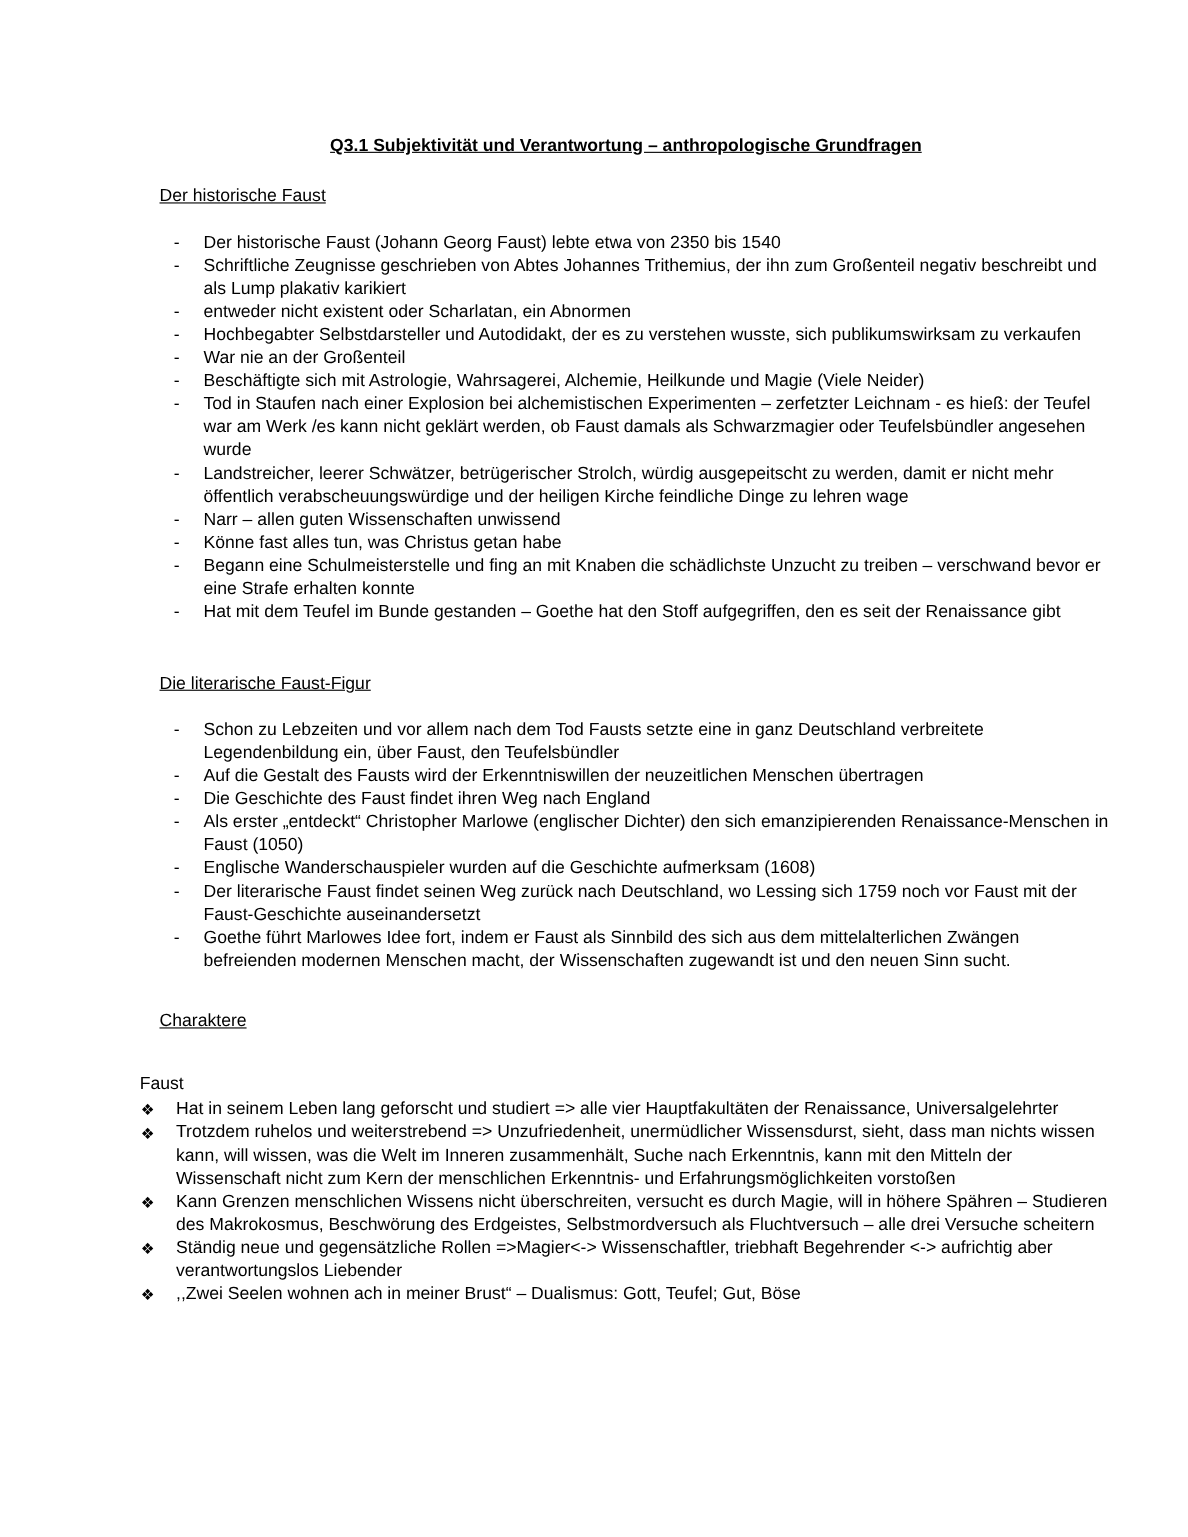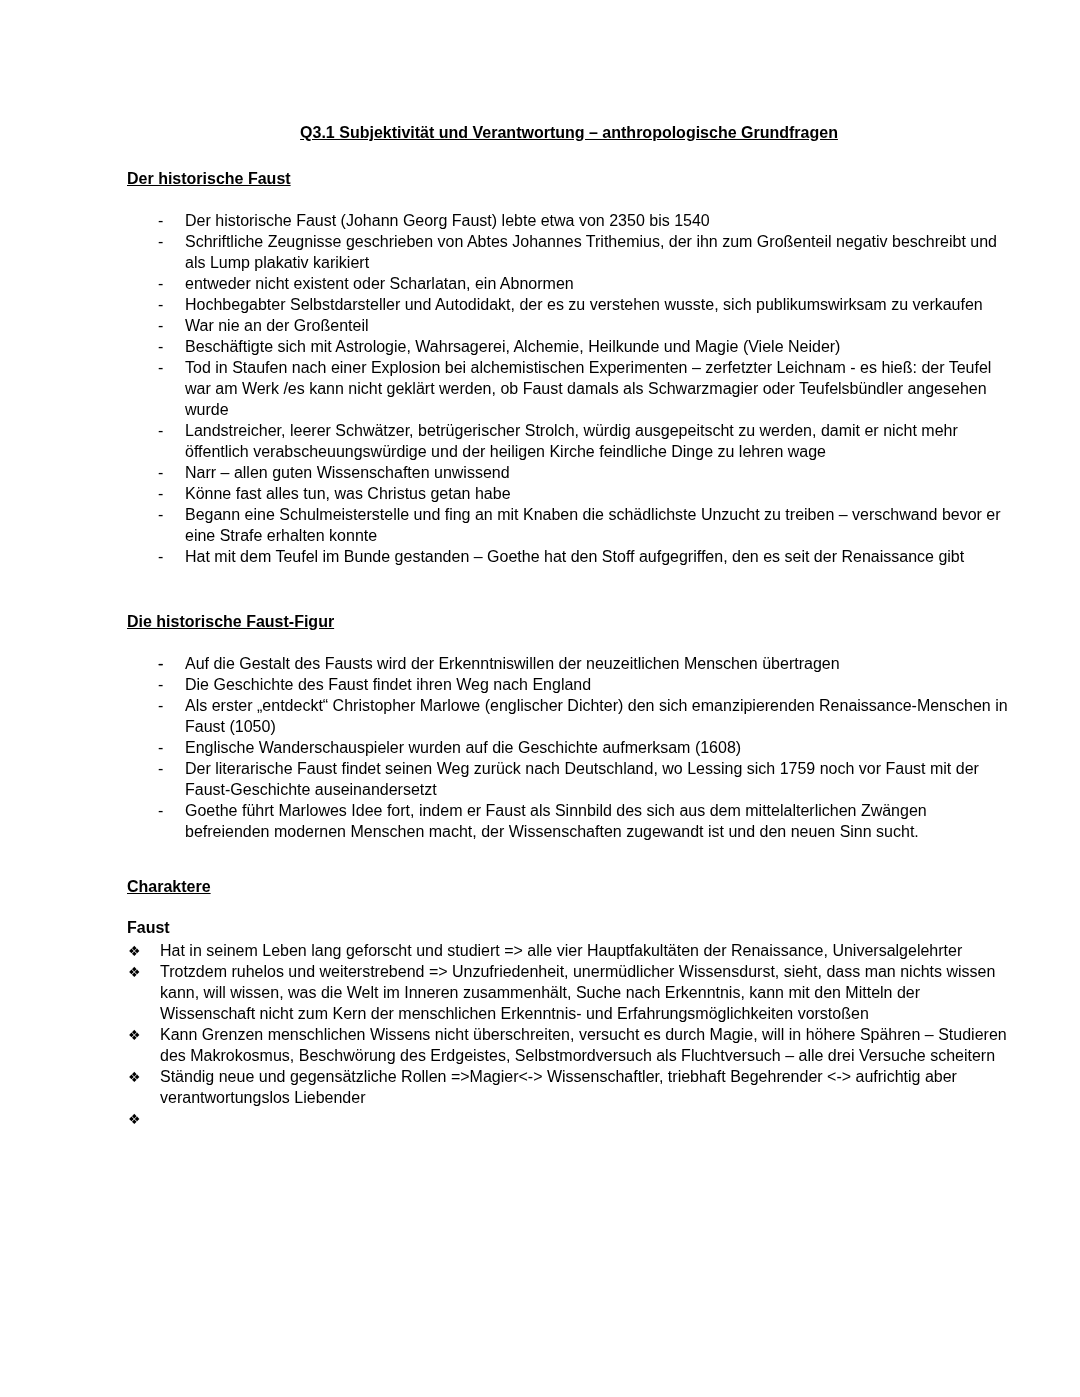--- a/index.html
+++ b/index.html
@@ -26,29 +26,29 @@
     font-size: 16px;
     line-height: 21px;
     font-weight: bold;
     text-decoration: underline;
     text-align: center;
     margin: 0 0 25px 0;
   }
   .heading {
     font-size: 16px;
     line-height: 21px;
-    font-weight: bold;
+    font-weight: normal;
     text-decoration: underline;
-    margin: 0;
+    margin: 18px;
   }
   .subheading {
     font-size: 16px;
     line-height: 21px;
-    font-weight: bold;
-    margin: 20px 0 0 0;
+    font-weight: normal;
+    margin: 36px 0 0 0;
   }
   .sec-2 .heading { margin-top: 44px; }
   .sec-3 .heading { margin-top: 34px; }
 
   ul.doc-list {
     list-style: none;
     margin: 21px 0 0 0;
     padding: 0;
   }
   ul.doc-list li {
@@ -91,37 +91,37 @@
         <li><span class="marker">-</span><span>Tod in Staufen nach einer Explosion bei alchemistischen Experimenten – zerfetzter Leichnam - es hieß: der Teufel war am Werk /es kann nicht geklärt werden, ob Faust damals als Schwarzmagier oder Teufelsbündler angesehen wurde</span></li>
         <li><span class="marker">-</span><span>Landstreicher, leerer Schwätzer, betrügerischer Strolch, würdig ausgepeitscht zu werden, damit er nicht mehr öffentlich verabscheuungswürdige und der heiligen Kirche feindliche Dinge zu lehren wage</span></li>
         <li><span class="marker">-</span><span>Narr – allen guten Wissenschaften unwissend</span></li>
         <li><span class="marker">-</span><span>Könne fast alles tun, was Christus getan habe</span></li>
         <li><span class="marker">-</span><span>Begann eine Schulmeisterstelle und fing an mit Knaben die schädlichste Unzucht zu treiben – verschwand bevor er eine Strafe erhalten konnte</span></li>
         <li><span class="marker">-</span><span>Hat mit dem Teufel im Bunde gestanden – Goethe hat den Stoff aufgegriffen, den es seit der Renaissance gibt</span></li>
       </ul>
   </div>
 
   <div class="section sec-2">
-    <div class="heading">Die historische Faust-Figur</div>
+    <div class="heading">Die literarische Faust-Figur</div>
     <ul class="doc-list dash">
-        <li><span class="marker">-</span></li>
+        <li><span class="marker">-</span><span>Schon zu Lebzeiten und vor allem nach dem Tod Fausts setzte eine in ganz Deutschland verbreitete Legendenbildung ein, über Faust, den Teufelsbündler</span></li>
         <li><span class="marker">-</span><span>Auf die Gestalt des Fausts wird der Erkenntniswillen der neuzeitlichen Menschen übertragen</span></li>
         <li><span class="marker">-</span><span>Die Geschichte des Faust findet ihren Weg nach England</span></li>
         <li><span class="marker">-</span><span>Als erster „entdeckt“ Christopher Marlowe (englischer Dichter) den sich emanzipierenden Renaissance-Menschen in Faust (1050)</span></li>
         <li><span class="marker">-</span><span>Englische Wanderschauspieler wurden auf die Geschichte aufmerksam (1608)</span></li>
         <li><span class="marker">-</span><span>Der literarische Faust findet seinen Weg zurück nach Deutschland, wo Lessing sich 1759 noch vor Faust mit der Faust-Geschichte auseinandersetzt</span></li>
         <li><span class="marker">-</span><span>Goethe führt Marlowes Idee fort, indem er Faust als Sinnbild des sich aus dem mittelalterlichen Zwängen befreienden modernen Menschen macht, der Wissenschaften zugewandt ist und den neuen Sinn sucht.</span></li>
       </ul>
   </div>
 
   <div class="section sec-3">
     <div class="heading">Charaktere</div>
     <div class="subheading">Faust</div>
     <ul class="doc-list diamond">
         <li><span class="marker">❖</span><span>Hat in seinem Leben lang geforscht und studiert =&gt; alle vier Hauptfakultäten der Renaissance, Universalgelehrter</span></li>
         <li><span class="marker">❖</span><span>Trotzdem ruhelos und weiterstrebend =&gt; Unzufriedenheit, unermüdlicher Wissensdurst, sieht, dass man nichts wissen kann, will wissen, was die Welt im Inneren zusammenhält, Suche nach Erkenntnis, kann mit den Mitteln der Wissenschaft nicht zum Kern der menschlichen Erkenntnis- und Erfahrungsmöglichkeiten vorstoßen</span></li>
         <li><span class="marker">❖</span><span>Kann Grenzen menschlichen Wissens nicht überschreiten, versucht es durch Magie, will in höhere Spähren – Studieren des Makrokosmus, Beschwörung des Erdgeistes, Selbstmordversuch als Fluchtversuch – alle drei Versuche scheitern</span></li>
         <li><span class="marker">❖</span><span>Ständig neue und gegensätzliche Rollen =&gt;Magier&lt;-&gt; Wissenschaftler, triebhaft Begehrender &lt;-&gt; aufrichtig aber verantwortungslos Liebender</span></li>
-        <li><span class="marker">❖</span></li>
+        <li><span class="marker">❖</span><span>,,Zwei Seelen wohnen ach in meiner Brust“ – Dualismus: Gott, Teufel; Gut, Böse</span></li>
       </ul>
   </div>
 
 </div>
 
 </body></html>

